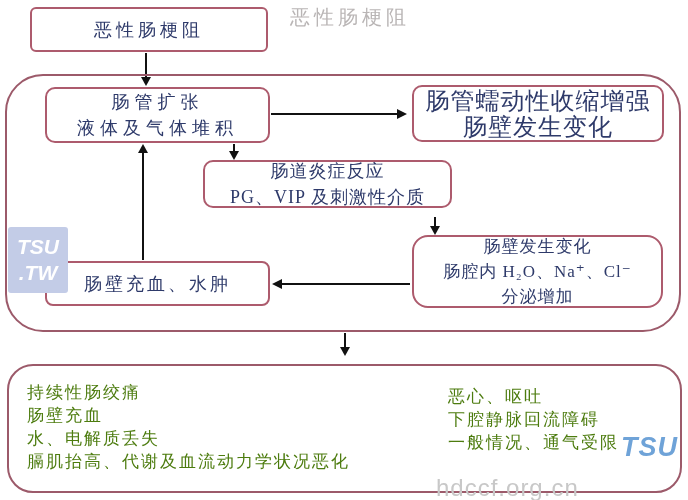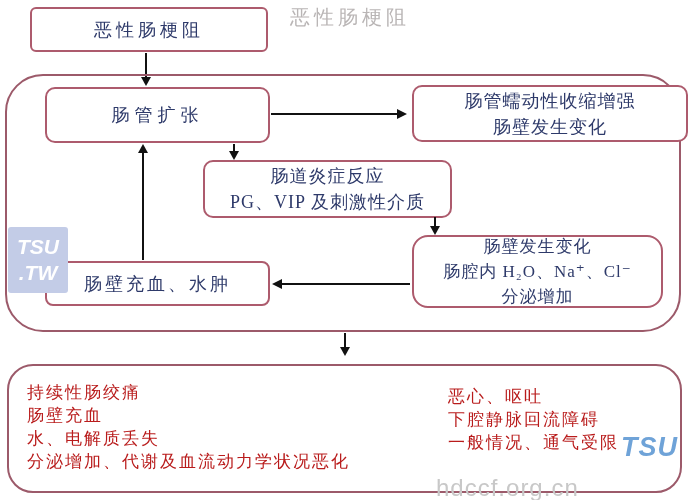--- a/index.html
+++ b/index.html
@@ -35,27 +35,27 @@
     box-sizing:border-box;text-align:center;
   }
   .node .ln{white-space:nowrap;}
   .big{
     position:absolute;border:2px solid #9c5a6a;border-radius:38px;background:transparent;
     box-sizing:border-box;
   }
   #n-start{left:30px;top:7px;width:238px;height:45px;border-radius:6px;font-size:18px;letter-spacing:4px;}
   #cycle{left:5px;top:74px;width:676px;height:258px;}
   #n-dilation{left:45px;top:87px;width:225px;height:56px;font-size:18px;letter-spacing:5px;line-height:26px;}
-  #n-peristalsis{left:412px;top:85px;width:276px;height:57px;font-size:18px;letter-spacing:1px;line-height:26px;}
-  #n-inflammation{left:203px;top:160px;width:249px;height:58px;font-size:18px;letter-spacing:1px;line-height:26px;}
+  #n-peristalsis{left:412px;top:85px;width:252px;height:57px;font-size:24px;letter-spacing:1px;line-height:26px;}
+  #n-inflammation{left:203px;top:160px;width:249px;height:48px;font-size:18px;letter-spacing:1px;line-height:26px;}
   #n-wallchange{left:412px;top:235px;width:251px;height:73px;font-size:17px;letter-spacing:1px;line-height:25px;border-radius:16px;}
   #n-congestion{left:45px;top:261px;width:225px;height:45px;font-size:18px;letter-spacing:3px;border-radius:8px;}
   #bottom{left:7px;top:364px;width:675px;height:129px;border-radius:26px;}
   .col{
-    position:absolute;color:#b91c1c;font-size:17px;letter-spacing:2px;line-height:23px;white-space:nowrap;
+    position:absolute;color:#4d7c0f;font-size:17px;letter-spacing:2px;line-height:23px;white-space:nowrap;
   }
   #col-left{left:27px;top:381px;}
   #col-right{left:448px;top:385px;}
   
   .seg{position:absolute;background:#111111;}
   .ah{position:absolute;width:0;height:0;}
   .ah-down{border-left:5px solid transparent;border-right:5px solid transparent;border-top:9px solid #111111;}
   .ah-up{border-left:5px solid transparent;border-right:5px solid transparent;border-bottom:9px solid #111111;}
   .ah-left{border-top:5px solid transparent;border-bottom:5px solid transparent;border-right:10px solid #111111;}
   .ah-right{border-top:5px solid transparent;border-bottom:5px solid transparent;border-left:10px solid #111111;}
@@ -71,20 +71,21 @@
     <span class="ln">恶性肠梗阻</span>
   </div>
 
   <div class="seg" style="left:145px;top:53px;width:2px;height:25px;"></div>
   <div class="ah ah-down" style="left:141px;top:77px;"></div>
 
   <div class="big" id="cycle"></div>
 
   <div class="node" id="n-dilation">
     <span class="ln">肠管扩张</span>
+    <span class="ln">液体及气体堆积</span>
   </div>
 
   <div class="node" id="n-peristalsis">
     <span class="ln">肠管蠕动性收缩增强</span>
     <span class="ln">肠壁发生变化</span>
   </div>
 
   <div class="seg" style="left:271px;top:113px;width:127px;height:2px;"></div>
   <div class="ah ah-right" style="left:397px;top:109px;"></div>
 
@@ -122,21 +123,21 @@
 
   <div class="seg" style="left:344px;top:333px;width:2px;height:15px;"></div>
   <div class="ah ah-down" style="left:340px;top:347px;"></div>
 
   <div class="big" id="bottom"></div>
 
   <div class="col" id="col-left">
     <div>持续性肠绞痛</div>
     <div>肠壁充血</div>
     <div>水、电解质丢失</div>
-    <div>分泌增加、代谢及血流动力学状况恶化</div>
+    <div>膈肌抬高、代谢及血流动力学状况恶化</div>
   </div>
 
   <div class="col" id="col-right">
     <div>恶心、呕吐</div>
     <div>下腔静脉回流障碍</div>
     <div>一般情况、通气受限</div>
   </div>
 
   <div class="wm-site">hdccf.org.cn</div>
 

